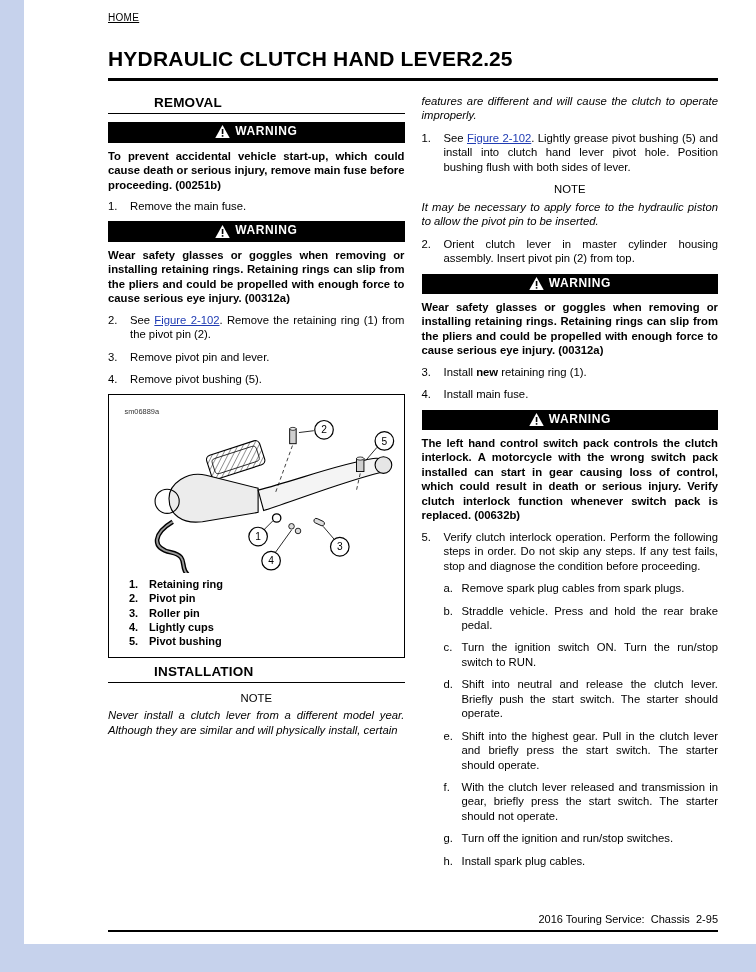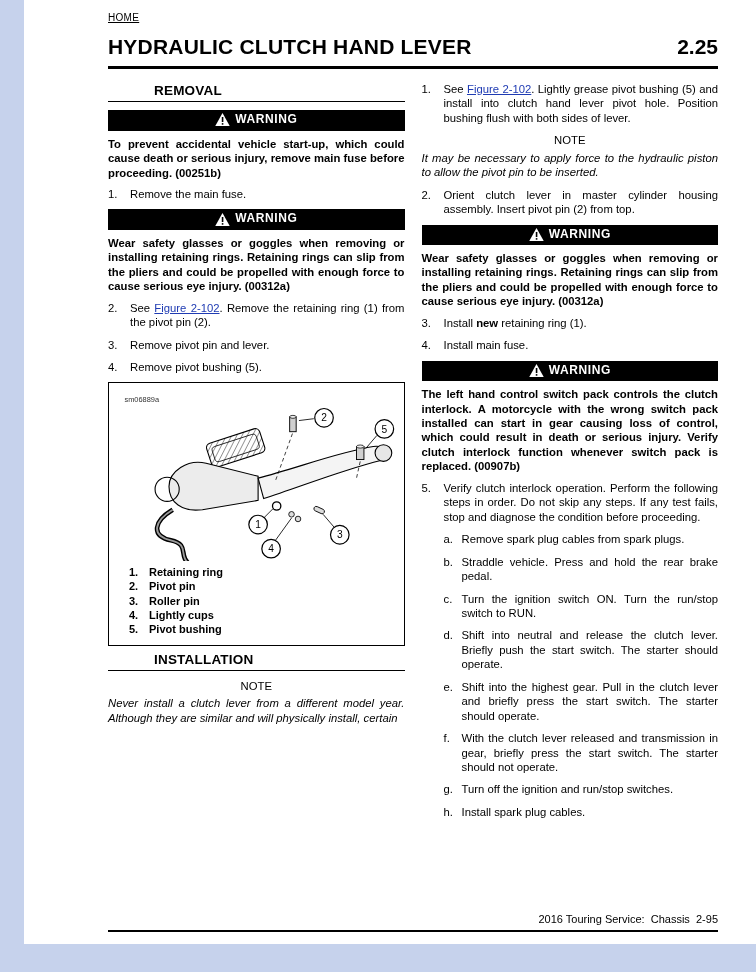--- a/index.html
+++ b/index.html
@@ -21,25 +21,24 @@
   }
   .home-link {
     display:inline-block;
     margin-top:12px;
     font-size:10px;
     color:#000;
     text-decoration:underline;
     letter-spacing:.3px;
   }
   .title-row {
-    display:flex; justify-content:space-between; align-items:flex-end;
-    margin-top:10px;
+    display:flex; align-items:flex-end;
+    margin-top:22px;
     border-bottom:3px solid #000;
     padding-bottom:7px;
-    gap:28px;
   }
   .page-title { font-size:21px; font-weight:bold; letter-spacing:.2px; }
   .section-num { font-size:21px; font-weight:bold; }
 
   .cols { display:flex; gap:17px; margin-top:13px; }
   .col { flex:1; min-width:0; font-size:11.3px; line-height:1.28; }
 
   .section-heading {
     font-size:13.5px; font-weight:bold;
     border-bottom:1px solid #000;
@@ -249,20 +248,21 @@
 
         <h2 class="section-heading">INSTALLATION</h2>
 
         <div class="note-label">NOTE</div>
         <p class="note-text">Never install a clutch lever from a different model year. Although they are similar and will physically install, certain</p>
 
       </div>
 
       <div class="col">
 
+        <p class="note-text">features are different and will cause the clutch to operate improperly.</p>
 
         <div class="step">
           <span class="step-num">1.</span>
           <span class="step-body"><span>See </span><a class="doc-link">Figure 2-102</a><span>. Lightly grease pivot bushing (5) and install into clutch hand lever pivot hole. Position bushing flush with both sides of lever.</span></span>
         </div>
 
         <div class="note-label">NOTE</div>
         <p class="note-text">It may be necessary to apply force to the hydraulic piston to allow the pivot pin to be inserted.</p>
 
         <div class="step">
@@ -291,21 +291,21 @@
         </div>
 
         <div class="warn-banner">
           <svg class="warn-icon" viewBox="0 0 20 18">
             <path d="M10 0 L20 18 L0 18 Z" fill="#fff"></path>
             <rect x="9" y="5.5" width="2.2" height="7" fill="#000"></rect>
             <rect x="9" y="14" width="2.2" height="2.2" fill="#000"></rect>
           </svg>
           <span>WARNING</span>
         </div>
-        <p class="warn-text">The left hand control switch pack controls the clutch interlock. A motorcycle with the wrong switch pack installed can start in gear causing loss of control, which could result in death or serious injury. Verify clutch interlock function whenever switch pack is replaced. (00907b)</p>
+        <p class="warn-text">The left hand control switch pack controls the clutch interlock. A motorcycle with the wrong switch pack installed can start in gear causing loss of control, which could result in death or serious injury. Verify clutch interlock function whenever switch pack is replaced. (00632b)</p>
 
         <div class="step">
           <span class="step-num">5.</span>
           <span class="step-body">Verify clutch interlock operation. Perform the following steps in order. Do not skip any steps. If any test fails, stop and diagnose the condition before proceeding.</span>
         </div>
 
         <div class="substeps">
           <div class="substep">
               <span class="sub-num">a.</span>
               <span class="sub-body">Remove spark plug cables from spark plugs.</span>

